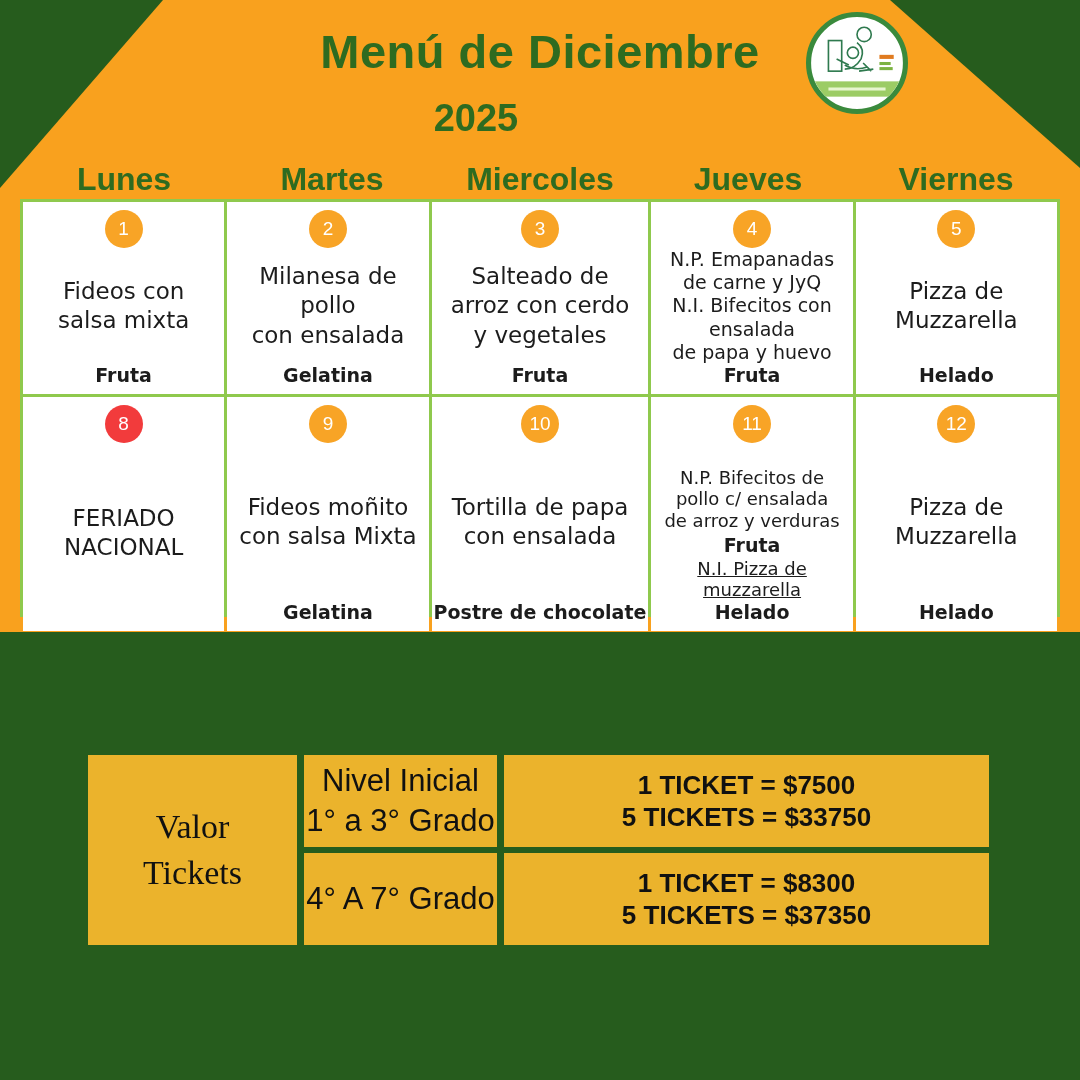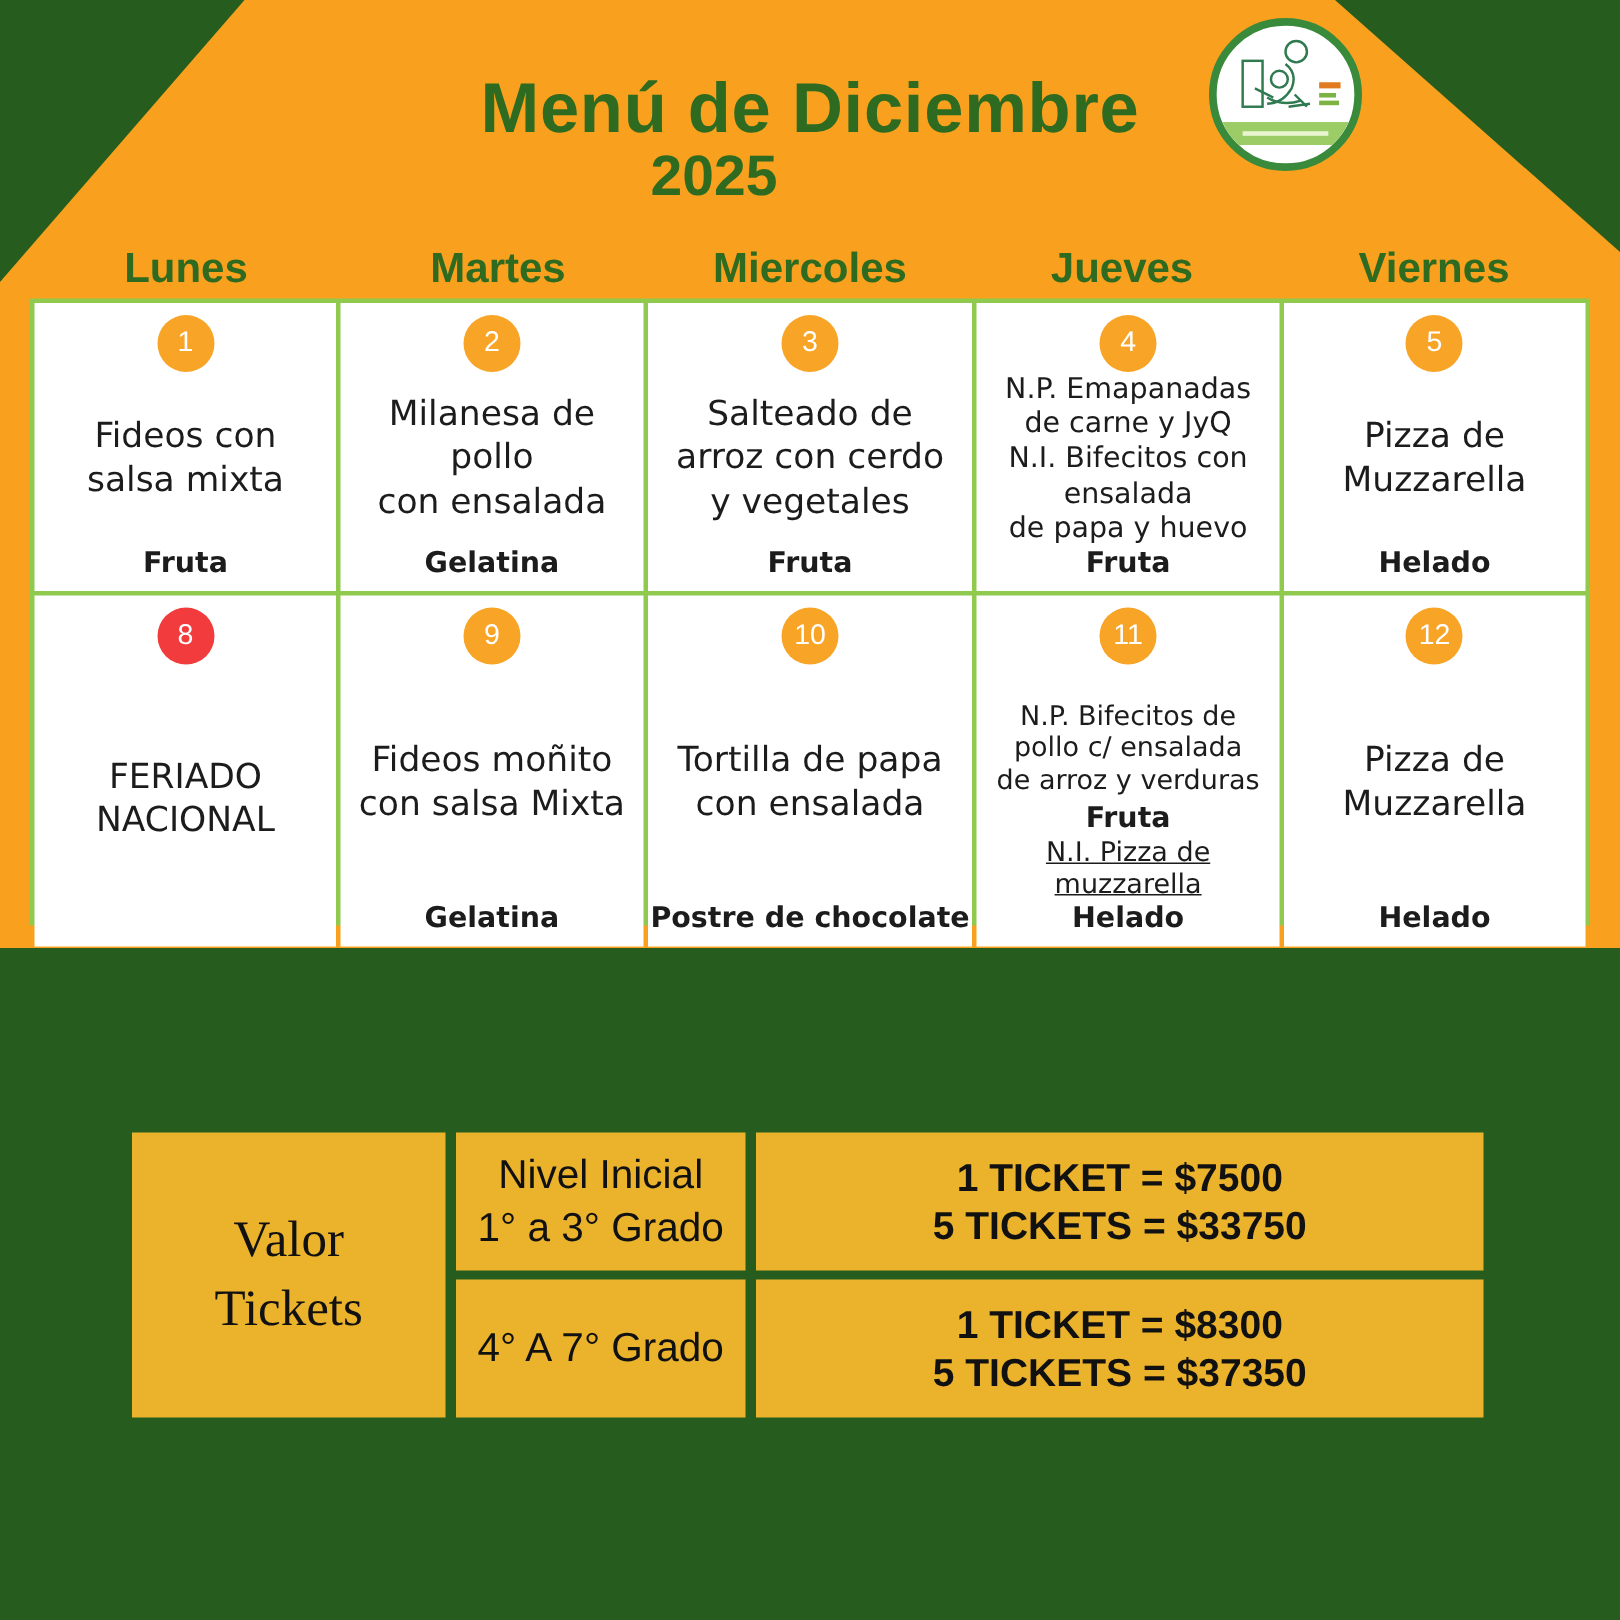--- a/index.html
+++ b/index.html
@@ -2,30 +2,30 @@
 <html><head>
 <meta charset="utf-8">
 <style>
   html,body{margin:0;padding:0;background:#265C1D;}
   .poster{position:relative;width:1080px;height:1080px;background:#265C1D;overflow:hidden;
           font-family:"Liberation Sans",sans-serif;}
   
   .orange-shape{position:absolute;left:0;top:0;width:1080px;height:632px;background:#F9A11E;
     clip-path:polygon(163px 0,890px 0,1080px 168px,1080px 632px,0 632px,0 188px);}
   .title{position:absolute;left:0;top:24px;width:1080px;text-align:center;
-    font-size:47px;font-weight:700;color:#2E6B20;letter-spacing:.5px;margin-top:20px;}
+    font-size:47px;font-weight:700;color:#2E6B20;letter-spacing:.5px;}
   .year{position:absolute;left:0;top:97px;width:952px;text-align:center;
     font-size:38px;font-weight:700;color:#2E6B20;}
   
   .logo{position:absolute;left:806px;top:12px;width:102px;height:102px;}
   
   .day-headers{position:absolute;left:20px;top:160px;width:1040px;height:38px;
     display:grid;grid-template-columns:repeat(5,1fr);}
   .day-headers div{display:flex;align-items:center;justify-content:center;
-    font-size:28px;font-weight:700;color:#2E6B20;}
+    font-size:32px;font-weight:700;color:#2E6B20;}
   
   .menu-grid{position:absolute;left:20px;top:199px;width:1040px;height:418px;
     background:#8FC94D;padding:3px;box-sizing:border-box;display:grid;
     grid-template-columns:repeat(5,1fr);grid-template-rows:1fr 1fr;gap:3px;}
   .cell{background:#ffffff;display:flex;flex-direction:column;align-items:center;
     padding:4px 2px 8px 2px;box-sizing:border-box;color:#1c1c1c;}
   .badge{flex:0 0 auto;width:38px;height:38px;border-radius:50%;background:#F8A426;
     color:#fff;font-size:19px;display:flex;align-items:center;justify-content:center;margin-top:4px;}
   .badge.red{background:#F23B3C;}
   .meal{flex:1 1 auto;display:flex;align-items:center;justify-content:center;text-align:center;
@@ -37,21 +37,21 @@
   .dessert{flex:0 0 auto;margin-top:auto;font-weight:700;font-size:19px;white-space:nowrap;
     font-family:"DejaVu Sans",sans-serif;}
   .dessert-mid{flex:0 0 auto;font-weight:700;font-size:19px;margin:2px 0;
     font-family:"DejaVu Sans",sans-serif;}
   
   .tickets{position:absolute;left:88px;top:755px;width:902px;height:190px;display:grid;
     grid-template-columns:209px 193px 485px;grid-template-rows:92px 92px;column-gap:7px;row-gap:6px;}
   .t-cell{background:#EBB32C;display:flex;align-items:center;justify-content:center;
     text-align:center;color:#111;white-space:pre-line;}
   .t-head{grid-row:1/3;font-size:34px;line-height:1.35;font-family:Liberation Serif, serif;}
-  .t-level{font-size:27px;line-height:1.3;}
+  .t-level{font-size:31px;line-height:1.3;}
   .t-price{font-size:26px;font-weight:700;line-height:1.25;}
 </style>
 </head>
 <body>
 
 <div class="poster">
   <div class="orange-shape"></div>
 
   <div class="title">Menú de Diciembre</div>
   <div class="year">2025</div>

